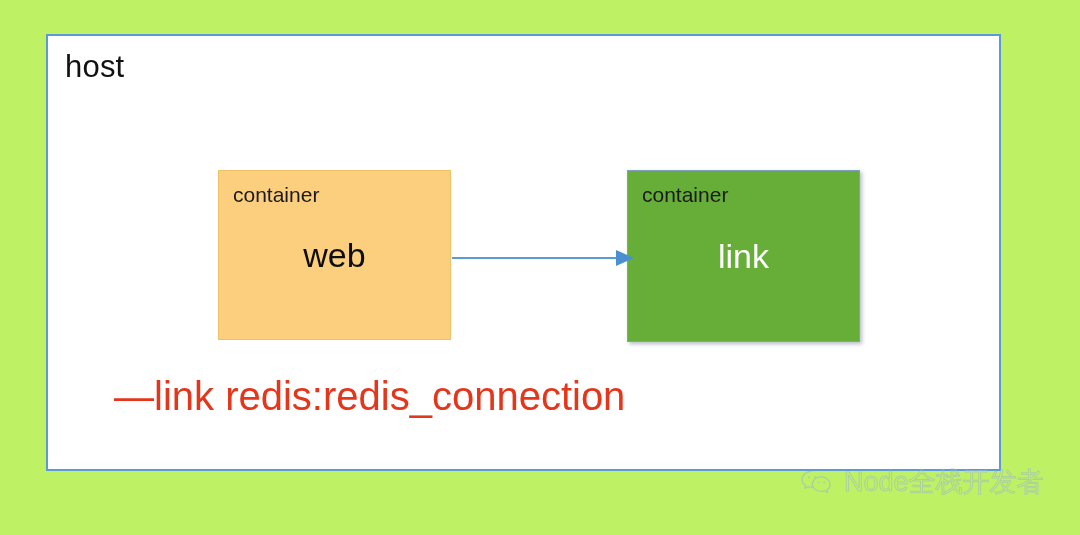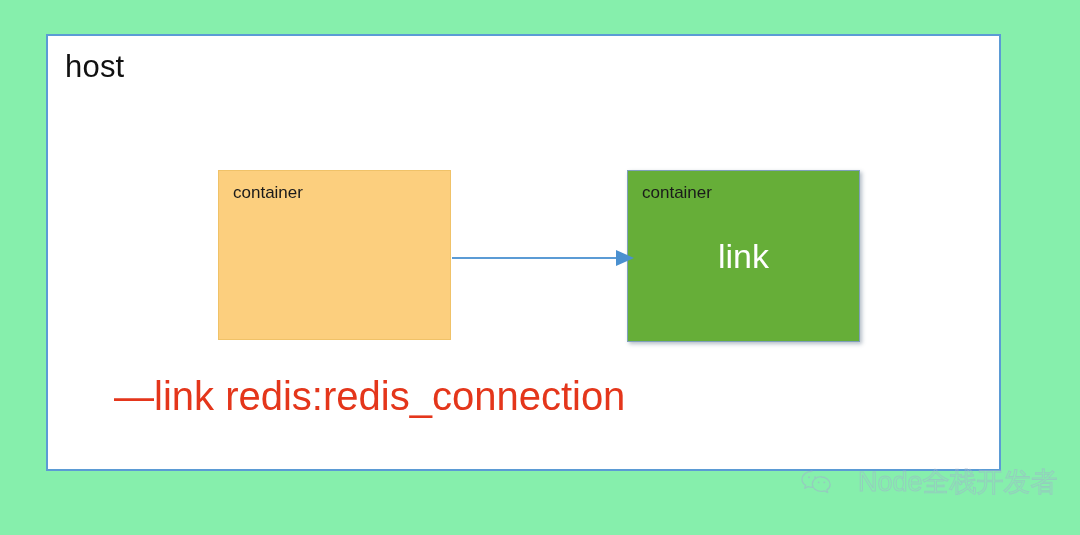--- a/index.html
+++ b/index.html
@@ -7,21 +7,21 @@
     padding: 0;
     background: #ffffff;
   }
   body {
     font-family: "Liberation Sans", sans-serif;
   }
   #canvas {
     position: relative;
     width: 1080px;
     height: 535px;
-    background: #86efac;
+    background: #bef264;
     overflow: hidden;
   }
 
   
   #host-box {
     position: absolute;
     left: 46px;
     top: 34px;
     width: 955px;
     height: 437px;
@@ -42,21 +42,21 @@
 
   
   .container-box {
     position: absolute;
     box-sizing: border-box;
   }
   .container-kind {
     position: absolute;
     left: 14px;
     top: 13px;
-    font-size: 17px;
+    font-size: 21px;
     line-height: 1;
     color: #1a1a1a;
     white-space: nowrap;
   }
   .container-name {
     position: absolute;
     left: 0;
     right: 0;
     top: 50%;
     transform: translateY(-50%);
@@ -107,41 +107,42 @@
     white-space: nowrap;
   }
 
   
   #watermark {
     position: absolute;
     left: 800px;
     top: 468px;
     display: flex;
     align-items: center;
-    gap: 24px;
+    gap: 10px;
     opacity: 0.55;
   }
   #watermark-text {
     font-size: 27px;
     line-height: 1;
     color: transparent;
     -webkit-text-stroke: 1px #9fb4cc;
     white-space: nowrap;
   }
 </style>
 </head>
 <body>
 
 <div id="canvas">
 
   <div id="host-box"></div>
   <div id="host-label">host</div>
 
   <div id="web-box" class="container-box">
     <div class="container-kind">container</div>
+    <div class="container-name">web</div>
   </div>
 
   <div id="redis-box" class="container-box">
     <div class="container-kind">container</div>
     <div class="container-name">link</div>
   </div>
 
   <svg id="link-arrow" viewBox="0 0 186 36">
     <line x1="4" y1="18" x2="168" y2="18" stroke="#5b9bd5" stroke-width="2"></line>
     <polygon points="168,10 186,18 168,26" fill="#4a90d0"></polygon>

